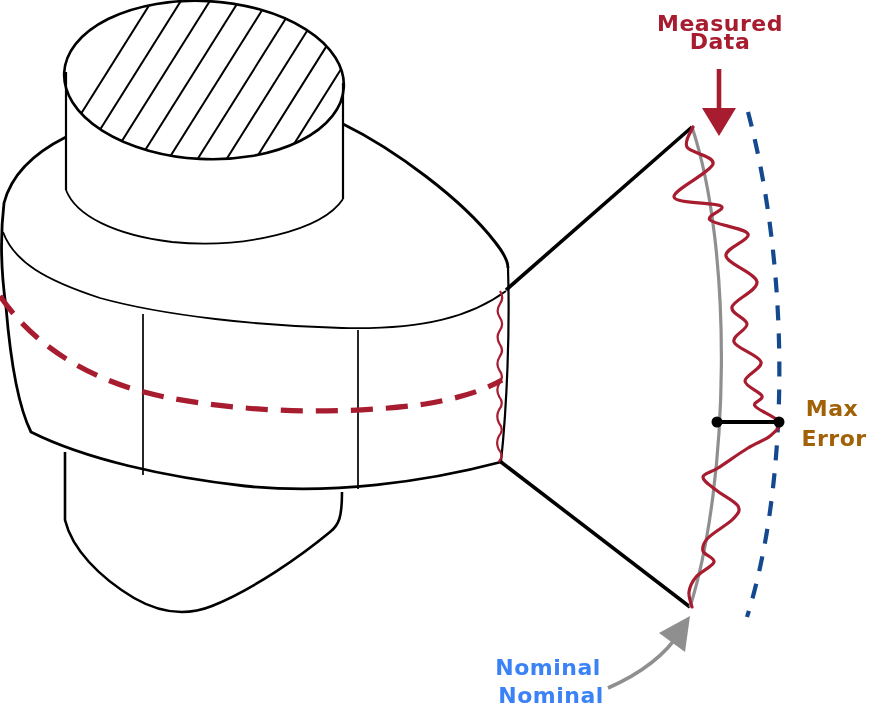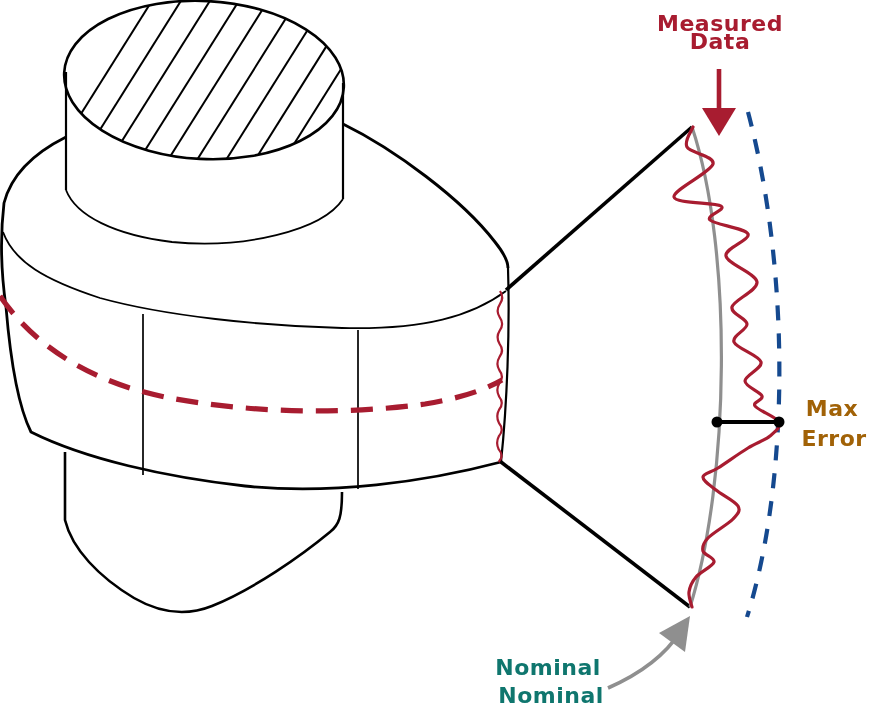--- a/index.html
+++ b/index.html
@@ -2,21 +2,21 @@
 <html><head>
 <meta charset="utf-8">
 <style>
   html,body{margin:0;padding:0;background:#fff;}
   #stage{position:relative;width:869px;height:718px;background:#fff;overflow:hidden;
          font-family:"DejaVu Sans","Liberation Sans",sans-serif;}
   #drawing{position:absolute;left:0;top:0;}
   .lbl{position:absolute;transform:translate(-50%,-50%);font-weight:bold;
        font-size:22px;line-height:1;white-space:nowrap;letter-spacing:.5px;}
   .c-red{color:#a81c30;}
-  .c-gray{color:#0f766e;}
+  .c-gray{color:#3b82f6;}
   .c-black{color:#a16207;}
 </style>
 </head>
 <body>
 
 <div id="stage">
 
   <svg id="drawing" width="869" height="718" viewBox="0 0 869 718">
     <defs>
       <clipPath id="topFaceClip">

